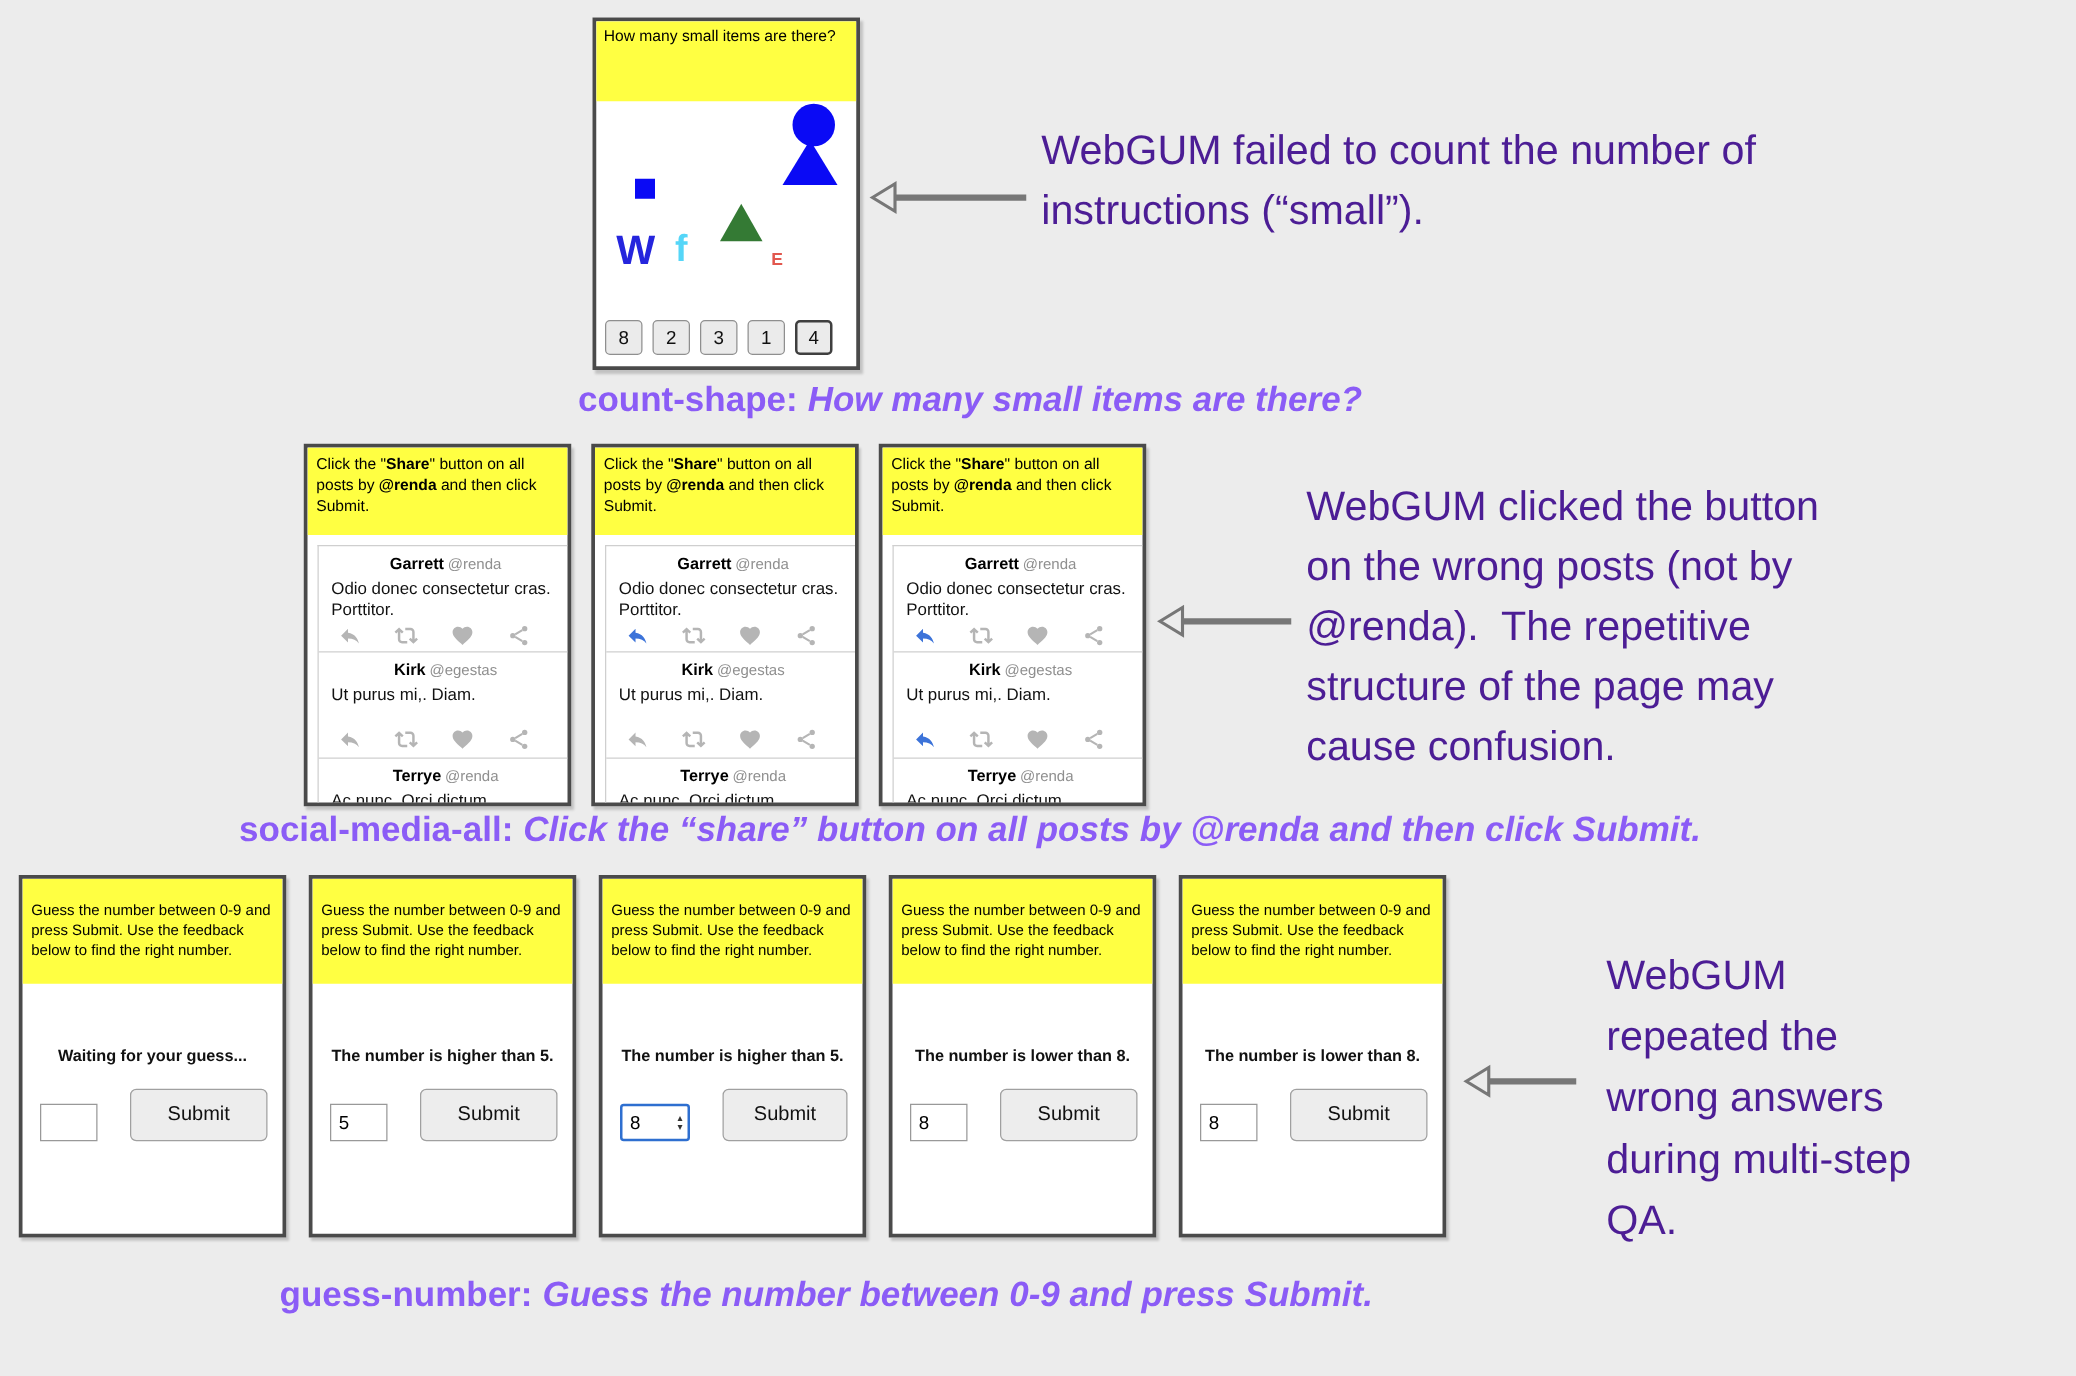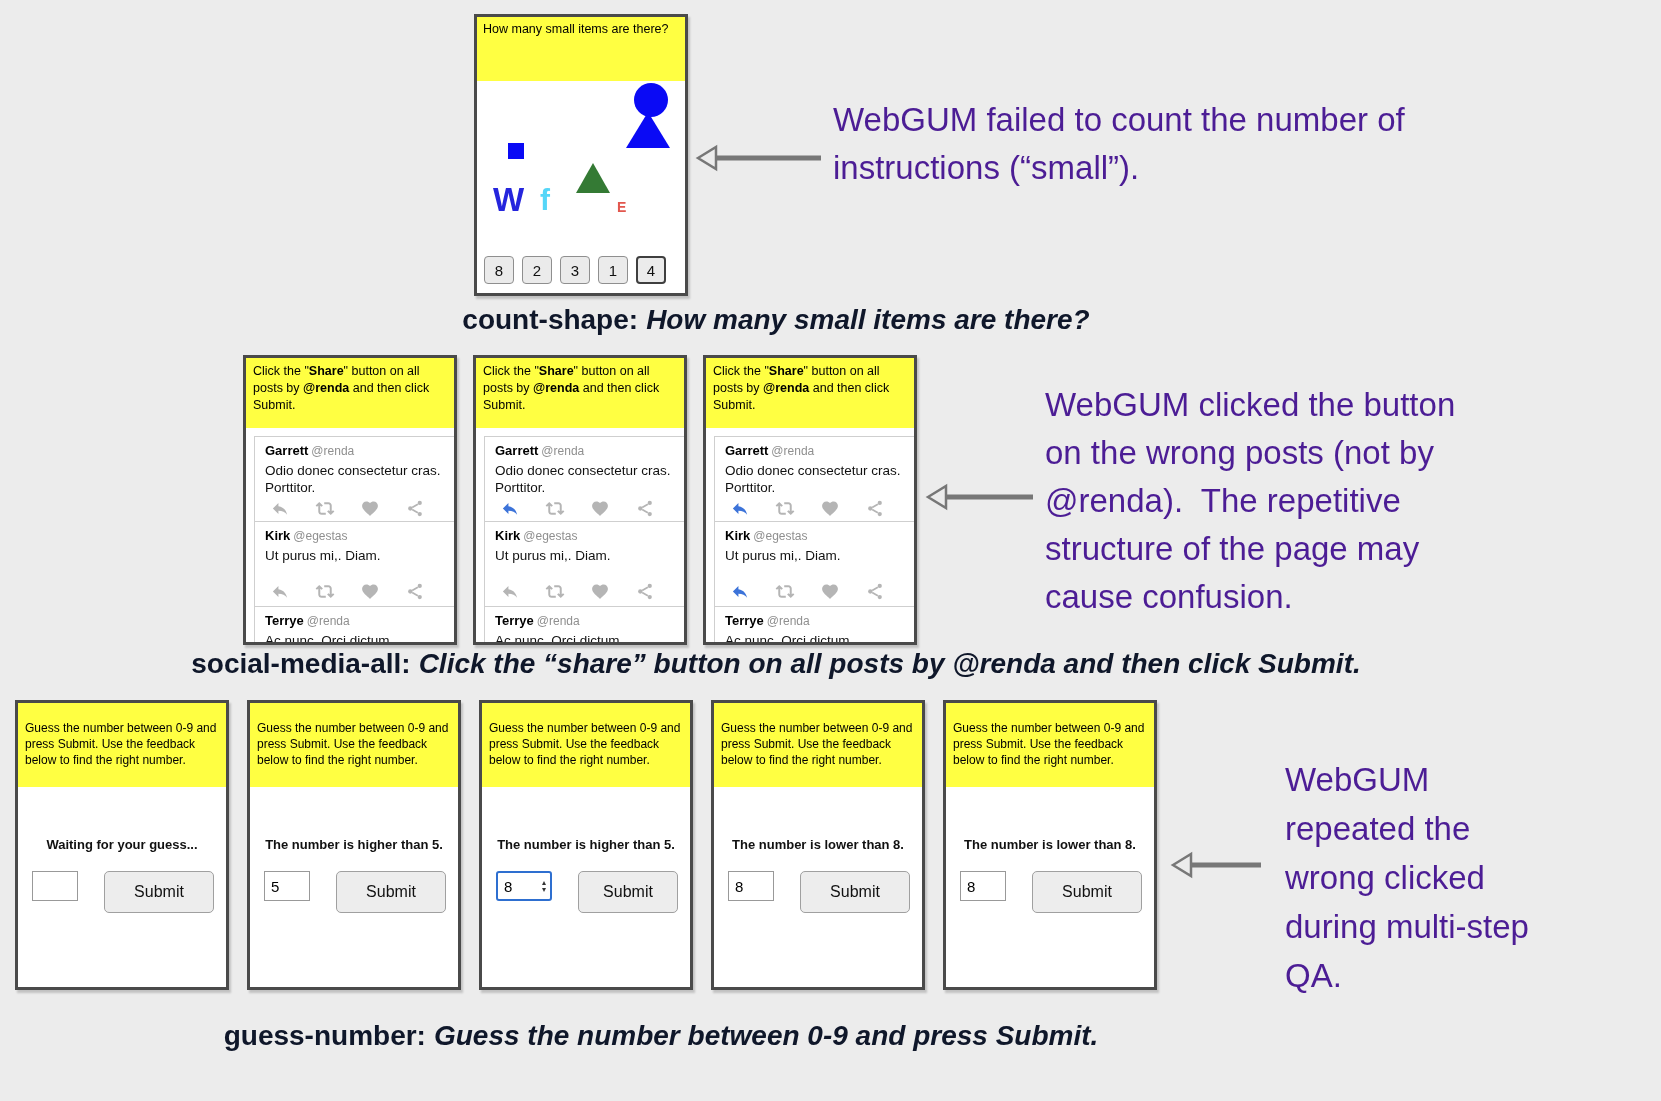--- a/index.html
+++ b/index.html
@@ -30,47 +30,47 @@
           font-size:15px;font-family:inherit;color:#111;padding:0;}
   .cs-btn.selected{border:2px solid #3f3f3f;}
 
   
   .social-card{top:355px;height:290px;}
   .social-banner{height:70px;padding:5px 7px;font-size:12.5px;line-height:1.35;box-sizing:border-box;}
   .posts{margin:8px 0 0 8px;border-top:1px solid #cfcfcf;border-left:1px solid #cfcfcf;}
   .post{border-bottom:1px solid #cfcfcf;padding:6px 6px 3px 10px;box-sizing:border-box;
         display:flex;flex-direction:column;}
   .post.fixed{height:85px;}
-  .name-row{font-size:13px;color:#000;}
+  .name-row{font-size:13px;color:#000;text-align:center;}
   .author{font-weight:bold;}
   .handle{color:#8f8f8f;font-size:12px;margin-left:3px;font-weight:normal;}
   .post-text{font-size:13.5px;line-height:1.25;margin-top:5px;color:#111;}
   .icon-row{margin-top:auto;display:flex;justify-content:space-between;padding:2px 22px 2px 4px;}
   .picon{color:#b5b5b5;display:inline-flex;}
   .picon svg{width:22px;height:19px;fill:currentColor;}
   .picon.active{color:#3c73d9;}
 
   
   .guess-card{top:700px;height:290px;}
   .guess-banner{height:84px;padding:18px 7px;font-size:12px;line-height:1.33;box-sizing:border-box;}
   .status{position:absolute;left:0;right:0;top:134px;text-align:center;
           font-size:13px;font-weight:bold;color:#111;}
-  .controls{position:absolute;left:14px;right:12px;top:168px;display:flex;align-items:flex-start;gap:26px;}
+  .controls{position:absolute;left:14px;right:12px;top:168px;display:flex;align-items:flex-end;gap:26px;}
   .num-input{width:46px;height:30px;border:1px solid #999;background:#fff;font-size:15px;
              font-family:inherit;padding:0 0 0 6px;box-sizing:border-box;}
   .num-stepper{width:56px;height:30px;border:2px solid #2e6fd0;border-radius:3px;background:#fff;
                box-sizing:border-box;display:flex;align-items:center;}
   .num-val{font-size:15px;color:#000;padding-left:6px;flex:1;}
   .stepper-arrows{display:flex;flex-direction:column;line-height:7px;font-size:8px;color:#333;
                   padding-right:4px;}
   .submit-btn{flex:1;max-width:136px;height:42px;background:#ededed;border:1px solid #a0a0a0;
               border-radius:5px;font-size:16px;font-family:inherit;color:#111;}
 
   
-  .caption{position:absolute;text-align:center;font-weight:bold;font-size:28px;color:#0f172a;}
+  .caption{position:absolute;text-align:center;font-weight:bold;font-size:28px;color:#8b5cf6;}
   .cap-italic{font-style:italic;margin-left:8px;}
   .ann{position:absolute;font-size:33px;color:#4c1d95;}
   .ann-line{line-height:48px;white-space:pre;}
   .arrow{position:absolute;}
 </style>
 </head>
 <body>
 
 <svg width="0" height="0" style="position:absolute" aria-hidden="true">
   <defs>
@@ -383,21 +383,21 @@
   </div>
 
   <svg class="arrow" style="left:1170px;top:845px" width="95" height="40" viewBox="0 0 95 40">
     <line x1="16" y1="20" x2="91" y2="20" stroke="#777" stroke-width="5"></line>
     <polygon points="3,20 21,9 21,31" fill="#ececec" stroke="#777" stroke-width="2.5"></polygon>
   </svg>
 
   <div class="ann" style="left:1285px;top:755px">
     <div class="ann-line" style="line-height:49px">WebGUM</div>
     <div class="ann-line" style="line-height:49px">repeated the</div>
-    <div class="ann-line" style="line-height:49px">wrong clicked</div>
+    <div class="ann-line" style="line-height:49px">wrong answers</div>
     <div class="ann-line" style="line-height:49px">during multi-step</div>
     <div class="ann-line" style="line-height:49px">QA.</div>
   </div>
 
   <div class="caption" style="left:0;top:1020px;width:1322px">
     <span class="cap-label">guess-number:</span><span class="cap-italic">Guess the number between 0-9 and press Submit.</span>
   </div>
 
 </div>
 

